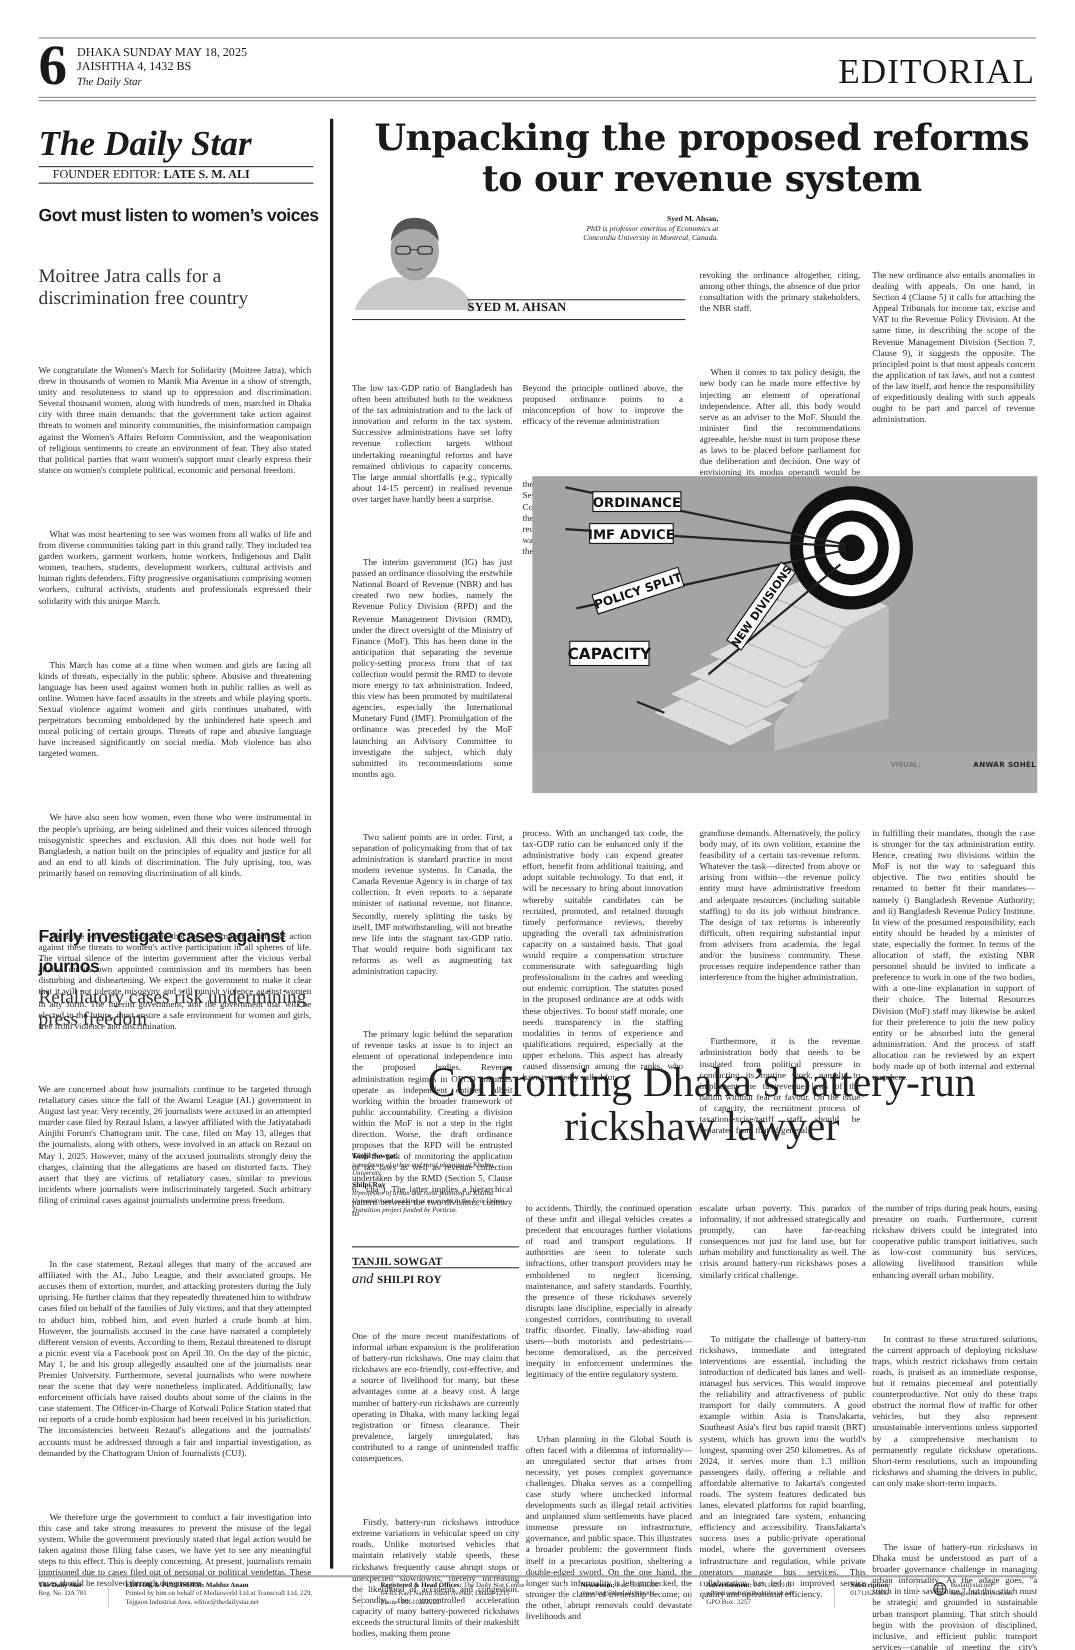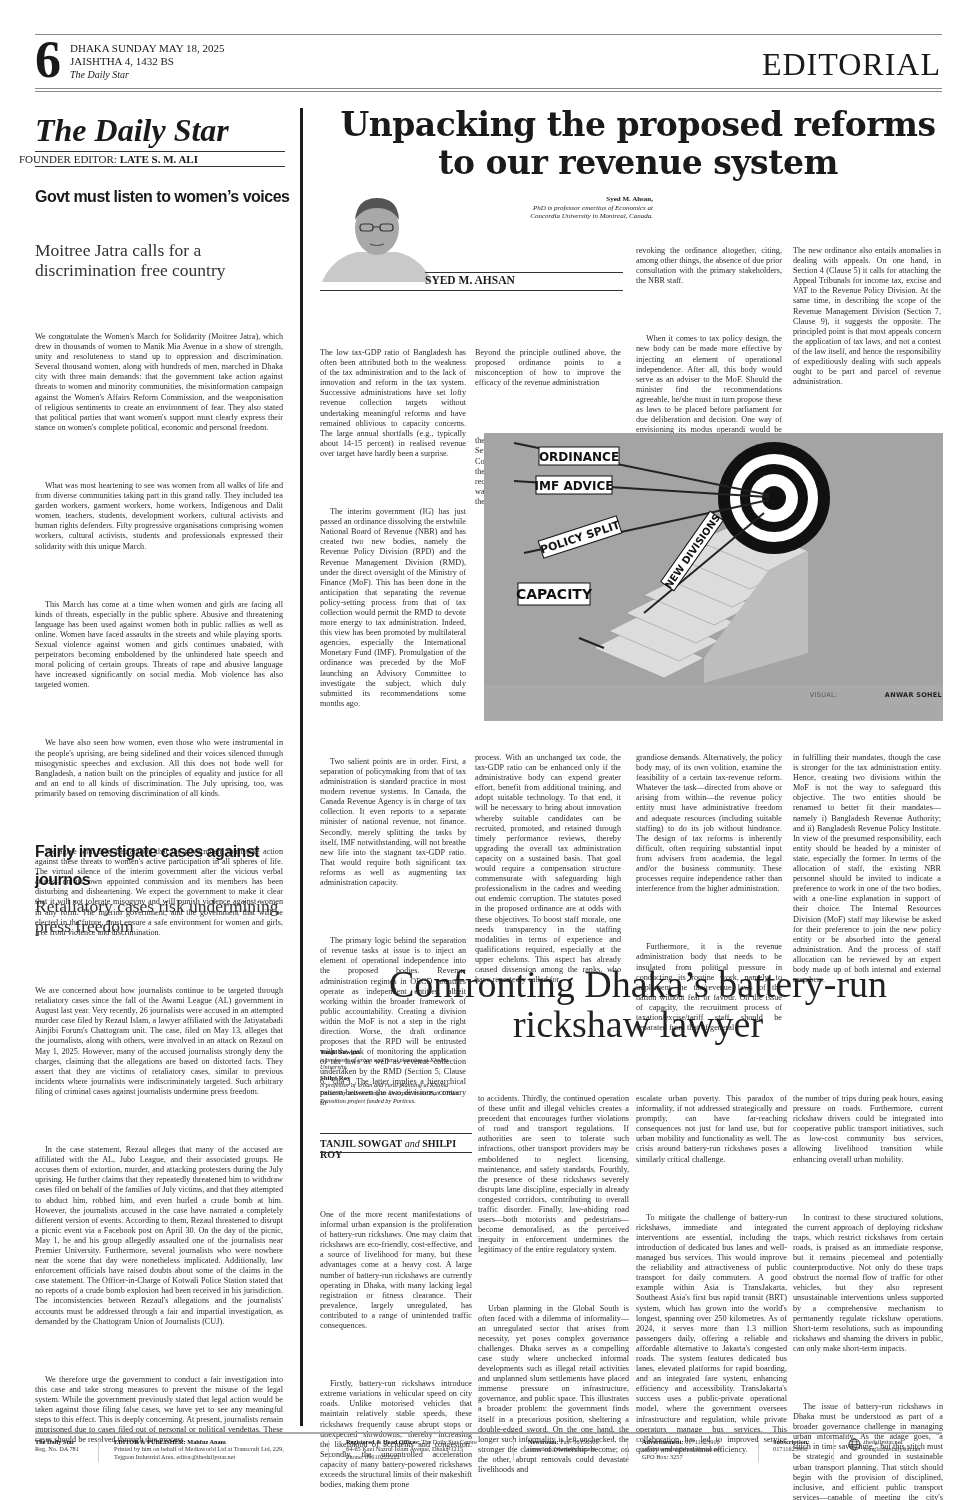--- a/index.html
+++ b/index.html
@@ -5,21 +5,21 @@
   * { box-sizing: border-box; margin: 0; padding: 0; }
   html, body { width: 977px; height: 1500px; background: #fff; overflow: hidden; }
   body { font-family: "DejaVu Serif", serif; color: #1a1a1a; position: relative; }
   .abs { position: absolute; }
   .rule { position: absolute; background: #8a8a8a; height: 1px; }
   .page-num { left: 35px; top: 38px; font-size: 52px; line-height: 44px; font-family: "Liberation Serif", serif; font-weight: bold; }
   .dateline { left: 70px; top: 42px; font-size: 11px; line-height: 13px; font-family: "Liberation Serif", serif; }
   .dateline .brand { font-family: "Liberation Serif", serif; font-style: italic; font-size: 10px; }
   .section-title { right: 36px; top: 44px; font-size: 32px; line-height: 40px; font-family: "Liberation Serif", serif; letter-spacing: 1px; }
   .masthead { left: 35px; top: 112px; font-family: "Liberation Serif", serif; font-weight: bold; font-style: italic; font-size: 32px; line-height: 36px; }
-  .founder { left: 19px; top: 153px; font-size: 11px; font-family: "Liberation Serif", serif; }
+  .founder { left: 48px; top: 153px; font-size: 11px; font-family: "Liberation Serif", serif; }
   .founder b { font-weight: bold; }
   .col { position: absolute; font-family: "Liberation Serif", serif; font-size: 8.2px; line-height: 10.1px; text-align: justify; color: #2a2a2a; hyphens: auto; }
   .col p { text-indent: 10px; margin-top: 48px; }
   .col p:first-child { text-indent: 0; }
   .ed-h1 { font-family: Liberation Sans, sans-serif; font-weight: bold; font-size: 16px; line-height: 28px; left: 35px; letter-spacing: -0.5px; }
   .ed-h2 { font-family: "Liberation Serif", serif; font-size: 17.5px; line-height: 20px; left: 35px; color: #333; }
   .vrule { position: absolute; left: 300px; top: 108px; width: 3px; height: 1318px; background: #1a1a1a; }
   .main-h { left: 318px; width: 640px; text-align: center; font-family: "DejaVu Serif", serif; font-weight: bold; font-size: 33px; line-height: 38px; top: 106px; letter-spacing: -0.5px; }
   .author-photo { left: 322px; top: 190px; width: 110px; height: 92px; }
   .bio { right: 324px; top: 195px; width: 140px; text-align: right; font-family: "Liberation Serif", serif; font-size: 7px; line-height: 8.5px; }
@@ -27,21 +27,21 @@
   .bio i { font-style: italic; }
   .byline { left: 425px; top: 274px; width: 198px; text-align: left; font-family: "Liberation Serif", serif; font-weight: bold; font-size: 11.5px; }
   .illus { left: 484px; top: 433px; width: 459px; height: 288px; background: #a9a9a9; overflow: hidden; }
   .credit { right: 35px; top: 691px; font-family: "DejaVu Sans", sans-serif; font-size: 6.5px; color: #555; letter-spacing: 0.3px; }
   .credit b { color: #222; margin-left: 45px; }
   .rick-h { left: 318px; width: 640px; top: 964px; text-align: center; font-family: "Liberation Serif", serif; font-size: 38px; line-height: 40px; color: #222; }
   .bio2 { left: 320px; top: 1048px; width: 150px; font-family: "Liberation Serif", serif; font-size: 6.3px; line-height: 7.6px; }
   .bio2 b { font-size: 6.8px; }
   .bio2 i { font-style: italic; display: block; margin-bottom: 3px; }
   .byline2 { left: 320px; top: 1138px; width: 152px; font-family: "Liberation Serif", serif; font-weight: bold; font-size: 10px; }
-  .byline2 i { font-weight: normal; font-style: italic; font-size: 10px; }
+  .byline2 i { font-weight: normal; font-style: italic; font-size: 13px; margin-left: 48px; }
   .footer { top: 1438px; font-family: "Liberation Serif", serif; font-size: 6.3px; line-height: 7.4px; color: #333; }
   .footer b { color: #111; }
   .fsep { position: absolute; top: 1440px; width: 1px; height: 22px; background: #ccc; }
   .globe { display: inline-block; width: 13px; height: 13px; vertical-align: top; margin-right: 3px; }
 </style>
 </head>
 <body>
 
 <div class="rule" style="left:35px;top:34px;width:907px;"></div>
 <div class="abs page-num">6</div>

